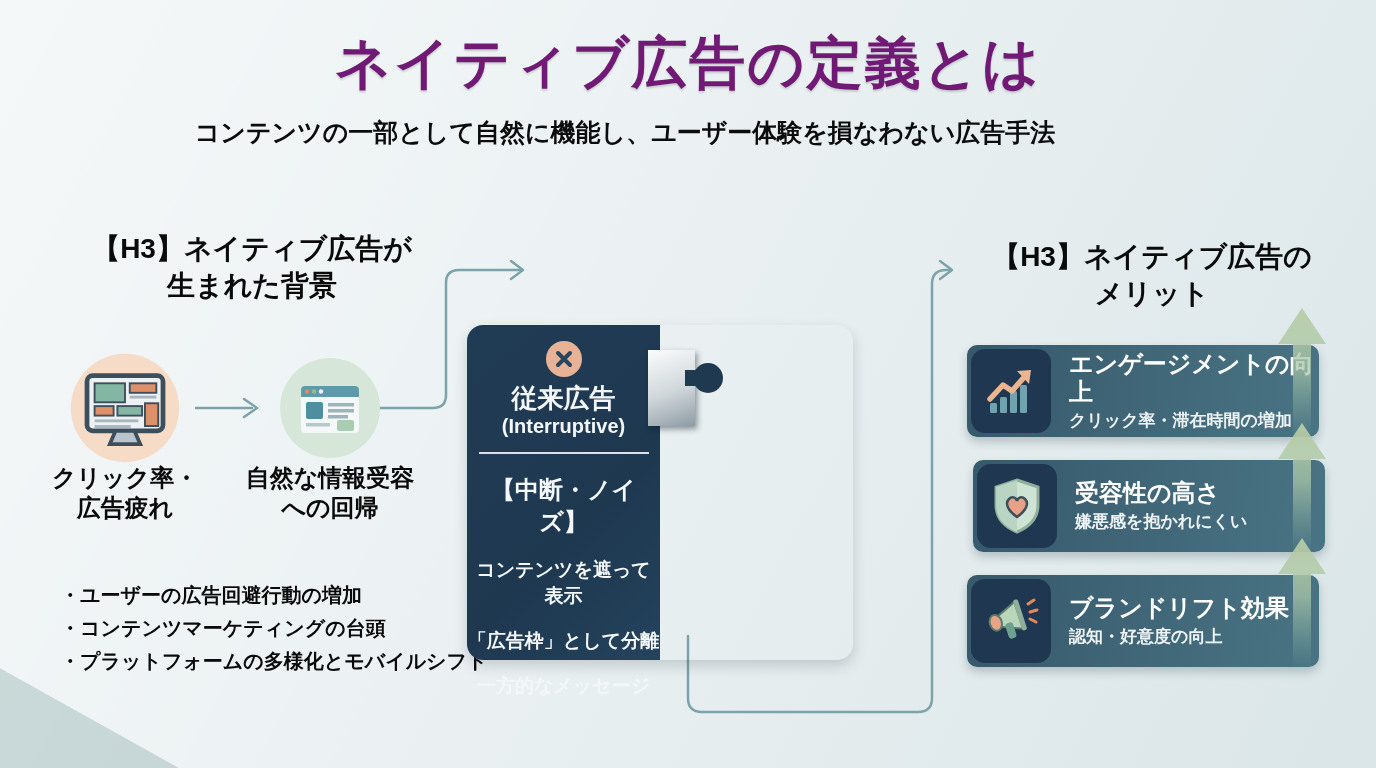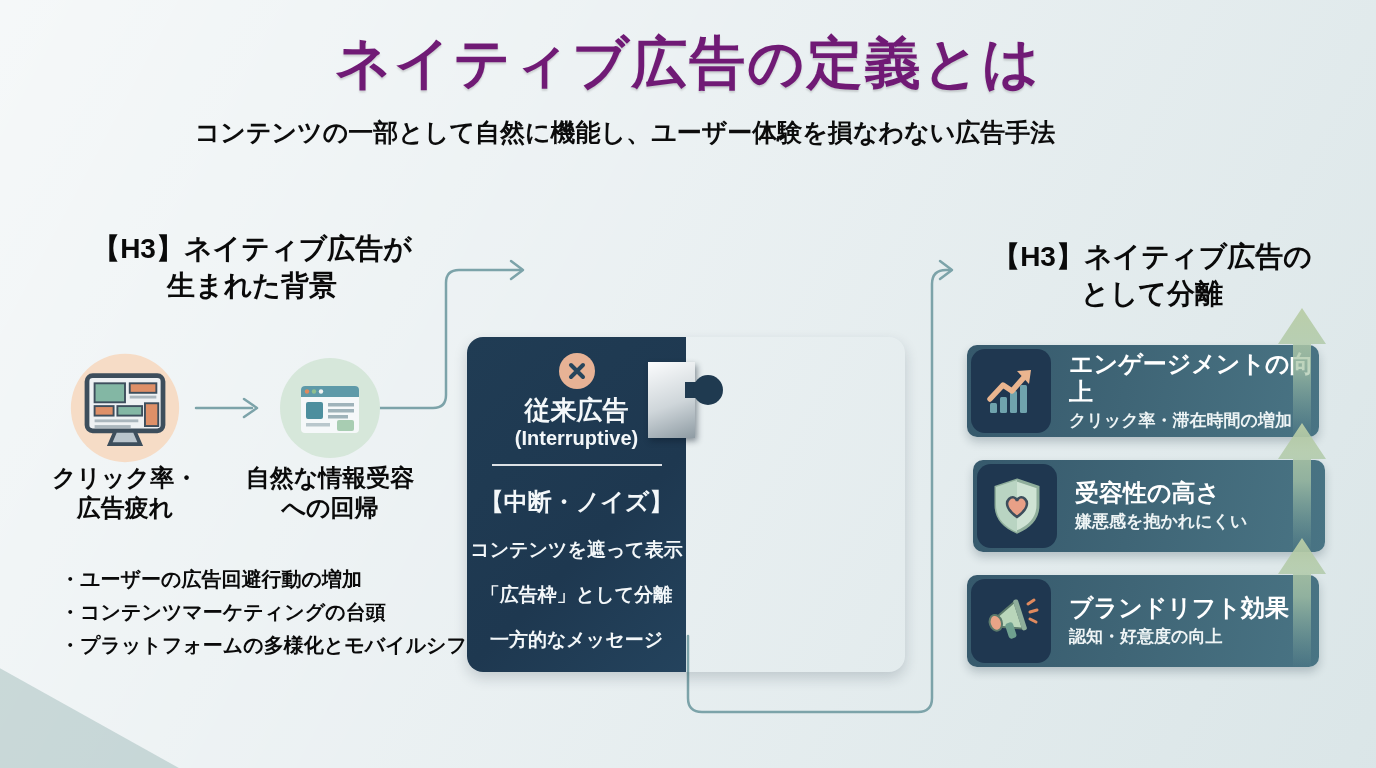--- a/index.html
+++ b/index.html
@@ -17,25 +17,25 @@
   .h3{position:absolute;text-align:center;font-size:28px;font-weight:700;color:#0a0a0a;line-height:37px;}
   .h3-left{left:60px;top:230px;width:384px;}
   .h3-center{left:500px;top:238px;width:390px;}
   .h3-right{left:960px;top:238px;width:384px;}
 
   .connectors{position:absolute;left:0;top:0;z-index:1;}
 
   
   .icon-circle{position:absolute;border-radius:50%;z-index:2;}
   .step-label{position:absolute;text-align:center;font-size:24px;font-weight:700;color:#0a0a0a;line-height:30px;z-index:2;}
-  .bullets{position:absolute;left:60px;top:563px;z-index:2;}
+  .bullets{position:absolute;left:60px;top:579px;z-index:2;}
   .bullet{font-size:20px;font-weight:700;color:#0a0a0a;line-height:33px;white-space:nowrap;}
 
   
-  .panel{position:absolute;left:467px;top:337px;width:438px;height:335px;border-radius:16px;
+  .panel{position:absolute;left:467px;top:325px;width:386px;height:335px;border-radius:16px;
     display:flex;z-index:2;box-shadow:0 6px 14px rgba(20,40,55,.18);overflow:visible;}
   .half{width:50%;height:100%;box-sizing:border-box;text-align:center;position:relative;}
   .half-dark{background:linear-gradient(135deg,#203c54 0%,#1e3850 60%,#24435d 100%);
     border-radius:16px 0 0 16px;color:#f3f7f9;}
   .half-green{background:linear-gradient(145deg,#d6e0b2 0%,#bfd8bf 55%,#b1d2c5 100%);
     border-radius:0 16px 16px 0;color:#15222e;}
   .badge{width:36px;height:36px;border-radius:50%;margin:16px auto 6px auto;display:flex;align-items:center;justify-content:center;}
   .badge-x{background:#e7b295;}
   .badge-check{background:#1d3850;}
   .cmp-title{font-size:26px;font-weight:700;line-height:30px;}
@@ -153,21 +153,21 @@
       <div class="cmp-item">「広告枠」として分離</div>
       <div class="cmp-item">一方的なメッセージ</div>
     </div>
     <div class="puzzle-bar"></div>
     <div class="puzzle-neck"></div>
     <div class="puzzle-knob"></div>
   </div>
 
   <div class="h3 h3-right">
     <span>【H3】ネイティブ広告の</span><br>
-    <span>として分離</span>
+    <span>メリット</span>
   </div>
 
   <div class="card" style="top:345px;">
     <div class="card-icon">
       <svg width="56" height="56" viewBox="0 0 56 56">
         <rect x="7" y="40" width="7" height="10" rx="1.5" fill="#6fa3ad"></rect>
         <rect x="17" y="34" width="7" height="16" rx="1.5" fill="#6fa3ad"></rect>
         <rect x="27" y="28" width="7" height="22" rx="1.5" fill="#6fa3ad"></rect>
         <rect x="37" y="22" width="7" height="28" rx="1.5" fill="#6fa3ad"></rect>
         <path d="M7 36 L20 22 L29 28 L44 11" stroke="#eab58f" stroke-width="5.5" fill="none" stroke-linecap="round" stroke-linejoin="round"></path>

